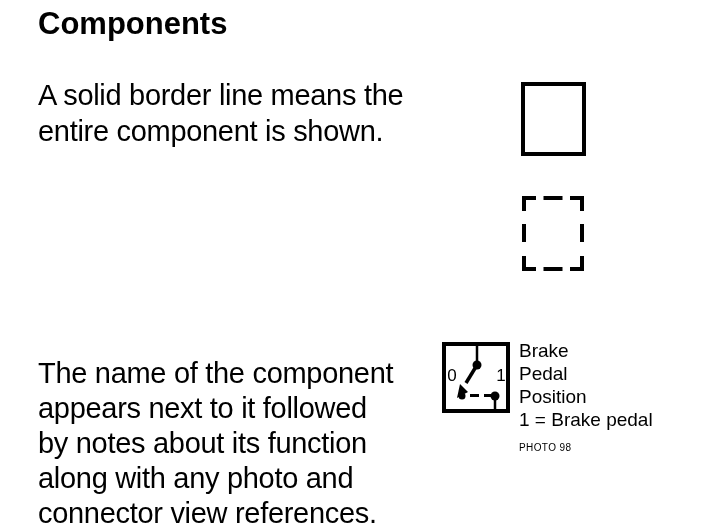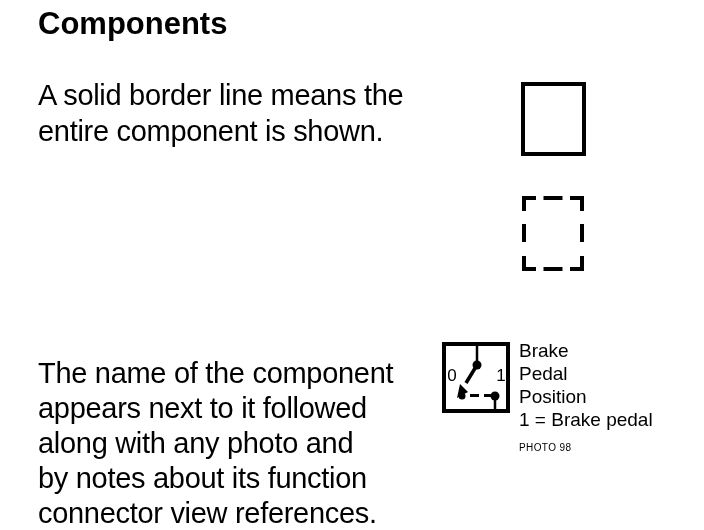--- a/index.html
+++ b/index.html
@@ -94,22 +94,22 @@
   <svg class="dashed-box" width="62" height="75" viewBox="0 0 62 75">
     <path d="M0,2 H62" stroke="#000" stroke-width="4" stroke-dasharray="14 7.5 19 7.5 14" fill="none"></path>
     <path d="M0,73 H62" stroke="#000" stroke-width="4" stroke-dasharray="14 7.5 19 7.5 14" fill="none"></path>
     <path d="M2,0 V75" stroke="#000" stroke-width="4" stroke-dasharray="15 13 18 14 15" fill="none"></path>
     <path d="M60,0 V75" stroke="#000" stroke-width="4" stroke-dasharray="15 13 18 14 15" fill="none"></path>
   </svg>
 
   <div class="para para-3">
     <div class="pline">The name of the component</div>
     <div class="pline">appears next to it followed</div>
+    <div class="pline">by notes about its function</div>
     <div class="pline">along with any photo and</div>
-    <div class="pline">by notes about its function</div>
     <div class="pline">connector view references.</div>
   </div>
 
   <svg class="switch-icon" width="75" height="78" viewBox="0 0 75 78">
     <rect x="3" y="5" width="64" height="67" fill="#ffffff" stroke="#000" stroke-width="4"></rect>
     <line x1="36" y1="7" x2="36" y2="22" stroke="#000" stroke-width="2.5"></line>
     <circle cx="36" cy="26" r="4.5" fill="#000"></circle>
     <line x1="36" y1="26" x2="25" y2="44" stroke="#000" stroke-width="3.5"></line>
     <polygon points="16,59 27,53 19,45" fill="#000"></polygon>
     <circle cx="21" cy="57" r="3.5" fill="#000"></circle>

